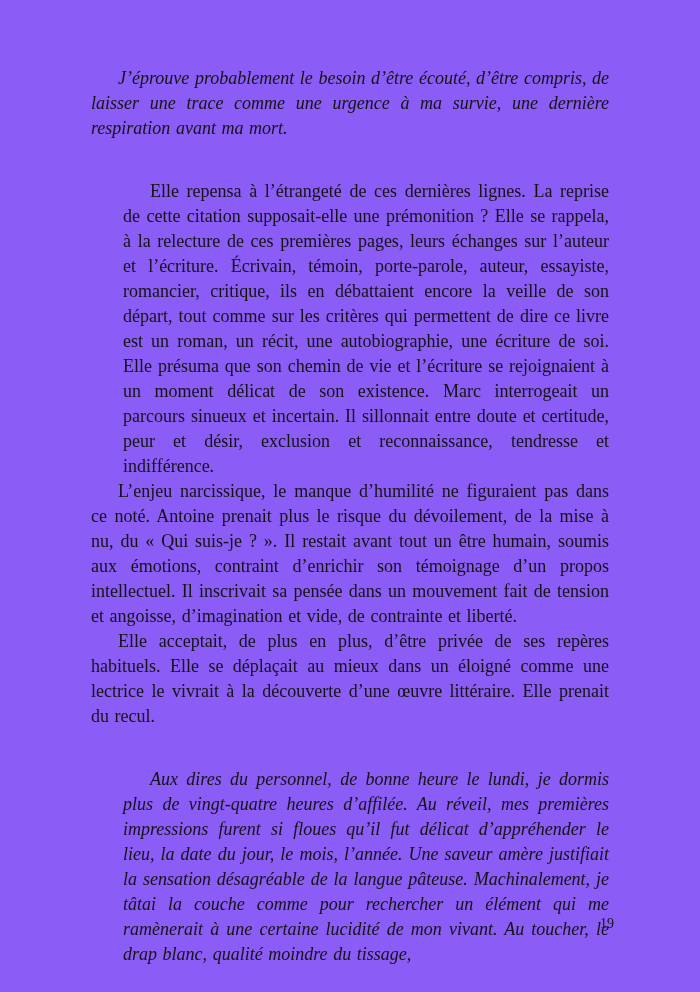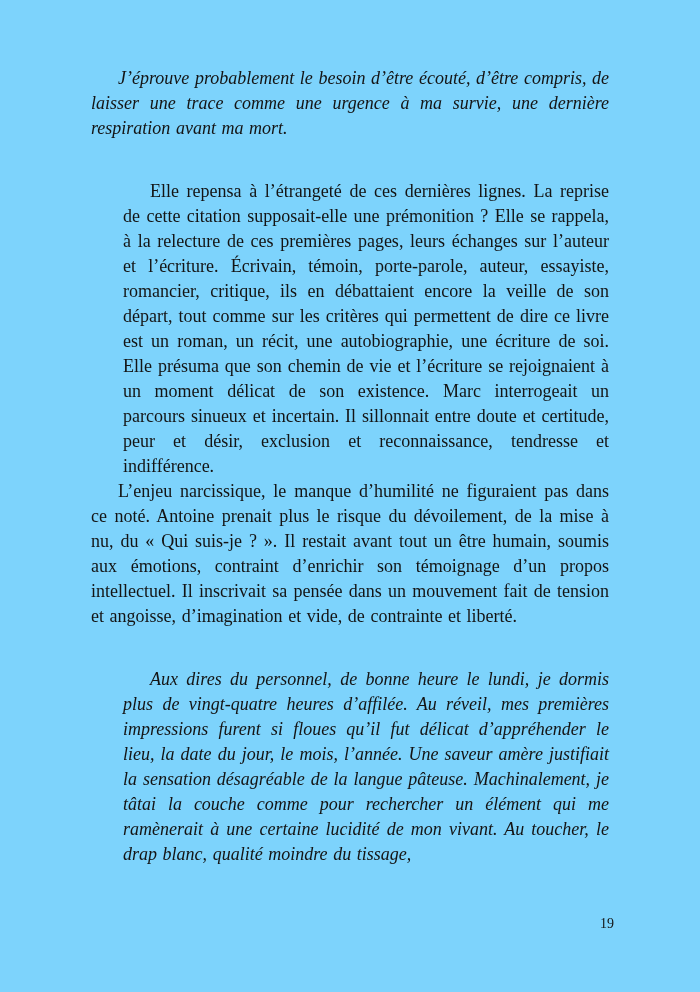--- a/index.html
+++ b/index.html
@@ -4,21 +4,21 @@
 <style>
   html, body {
     margin: 0;
     padding: 0;
     background: #ffffff;
   }
   .page {
     position: relative;
     width: 700px;
     height: 992px;
-    background: #7dd3fc;
+    background: #8b5cf6;
     font-family: "Liberation Serif", "DejaVu Serif", serif;
     color: #141414;
     overflow: hidden;
   }
   .text-block {
     position: absolute;
     left: 91px;
     top: 66px;
     width: 518px;
   }
@@ -46,16 +46,17 @@
   }
 </style>
 </head>
 <body>
 
 <div class="page">
   <div class="text-block">
     <p class="para italic">J’éprouve probablement le besoin d’être écouté, d’être compris, de laisser une trace comme une urgence à ma survie, une dernière respiration avant ma mort.</p>
     <p class="para spaced">Elle repensa à l’étrangeté de ces dernières lignes. La reprise de cette citation supposait-elle une prémonition ? Elle se rappela, à la relecture de ces premières pages, leurs échanges sur l’auteur et l’écriture. Écrivain, témoin, porte-parole, auteur, essayiste, romancier, critique, ils en débattaient encore la veille de son départ, tout comme sur les critères qui permettent de dire ce livre est un roman, un récit, une autobiographie, une écriture de soi. Elle présuma que son chemin de vie et l’écriture se rejoignaient à un moment délicat de son existence. Marc interrogeait un parcours sinueux et incertain. Il sillonnait entre doute et certitude, peur et désir, exclusion et reconnaissance, tendresse et indifférence.</p>
     <p class="para">L’enjeu narcissique, le manque d’humilité ne figuraient pas dans ce noté. Antoine prenait plus le risque du dévoilement, de la mise à nu, du « Qui suis-je ? ». Il restait avant tout un être humain, soumis aux émotions, contraint d’enrichir son témoignage d’un propos intellectuel. Il inscrivait sa pensée dans un mouvement fait de tension et angoisse, d’imagination et vide, de contrainte et liberté.</p>
+    <p class="para">Elle acceptait, de plus en plus, d’être privée de ses repères habituels. Elle se déplaçait au mieux dans un éloigné comme une lectrice le vivrait à la découverte d’une œuvre littéraire. Elle prenait du recul.</p>
     <p class="para italic spaced">Aux dires du personnel, de bonne heure le lundi, je dormis plus de vingt-quatre heures d’affilée. Au réveil, mes premières impressions furent si floues qu’il fut délicat d’appréhender le lieu, la date du jour, le mois, l’année. Une saveur amère justifiait la sensation désagréable de la langue pâteuse. Machinalement, je tâtai la couche comme pour rechercher un élément qui me ramènerait à une certaine lucidité de mon vivant. Au toucher, le drap blanc, qualité moindre du tissage,</p>
   </div>
   <div class="page-number">19</div>
 </div>
 
 </body></html>

